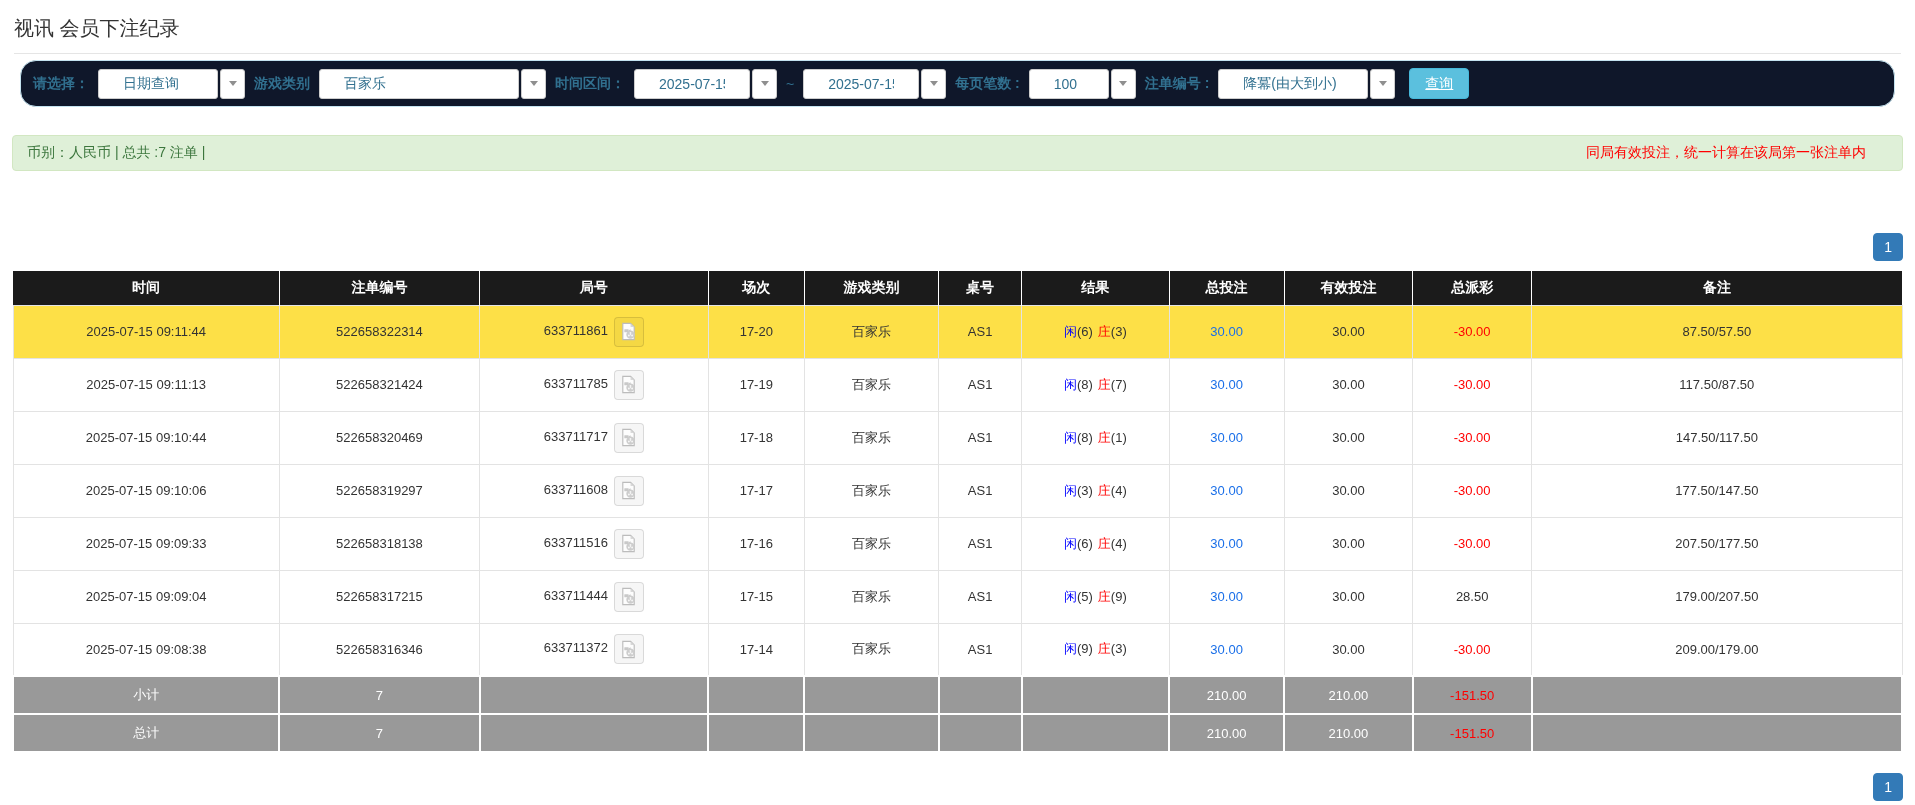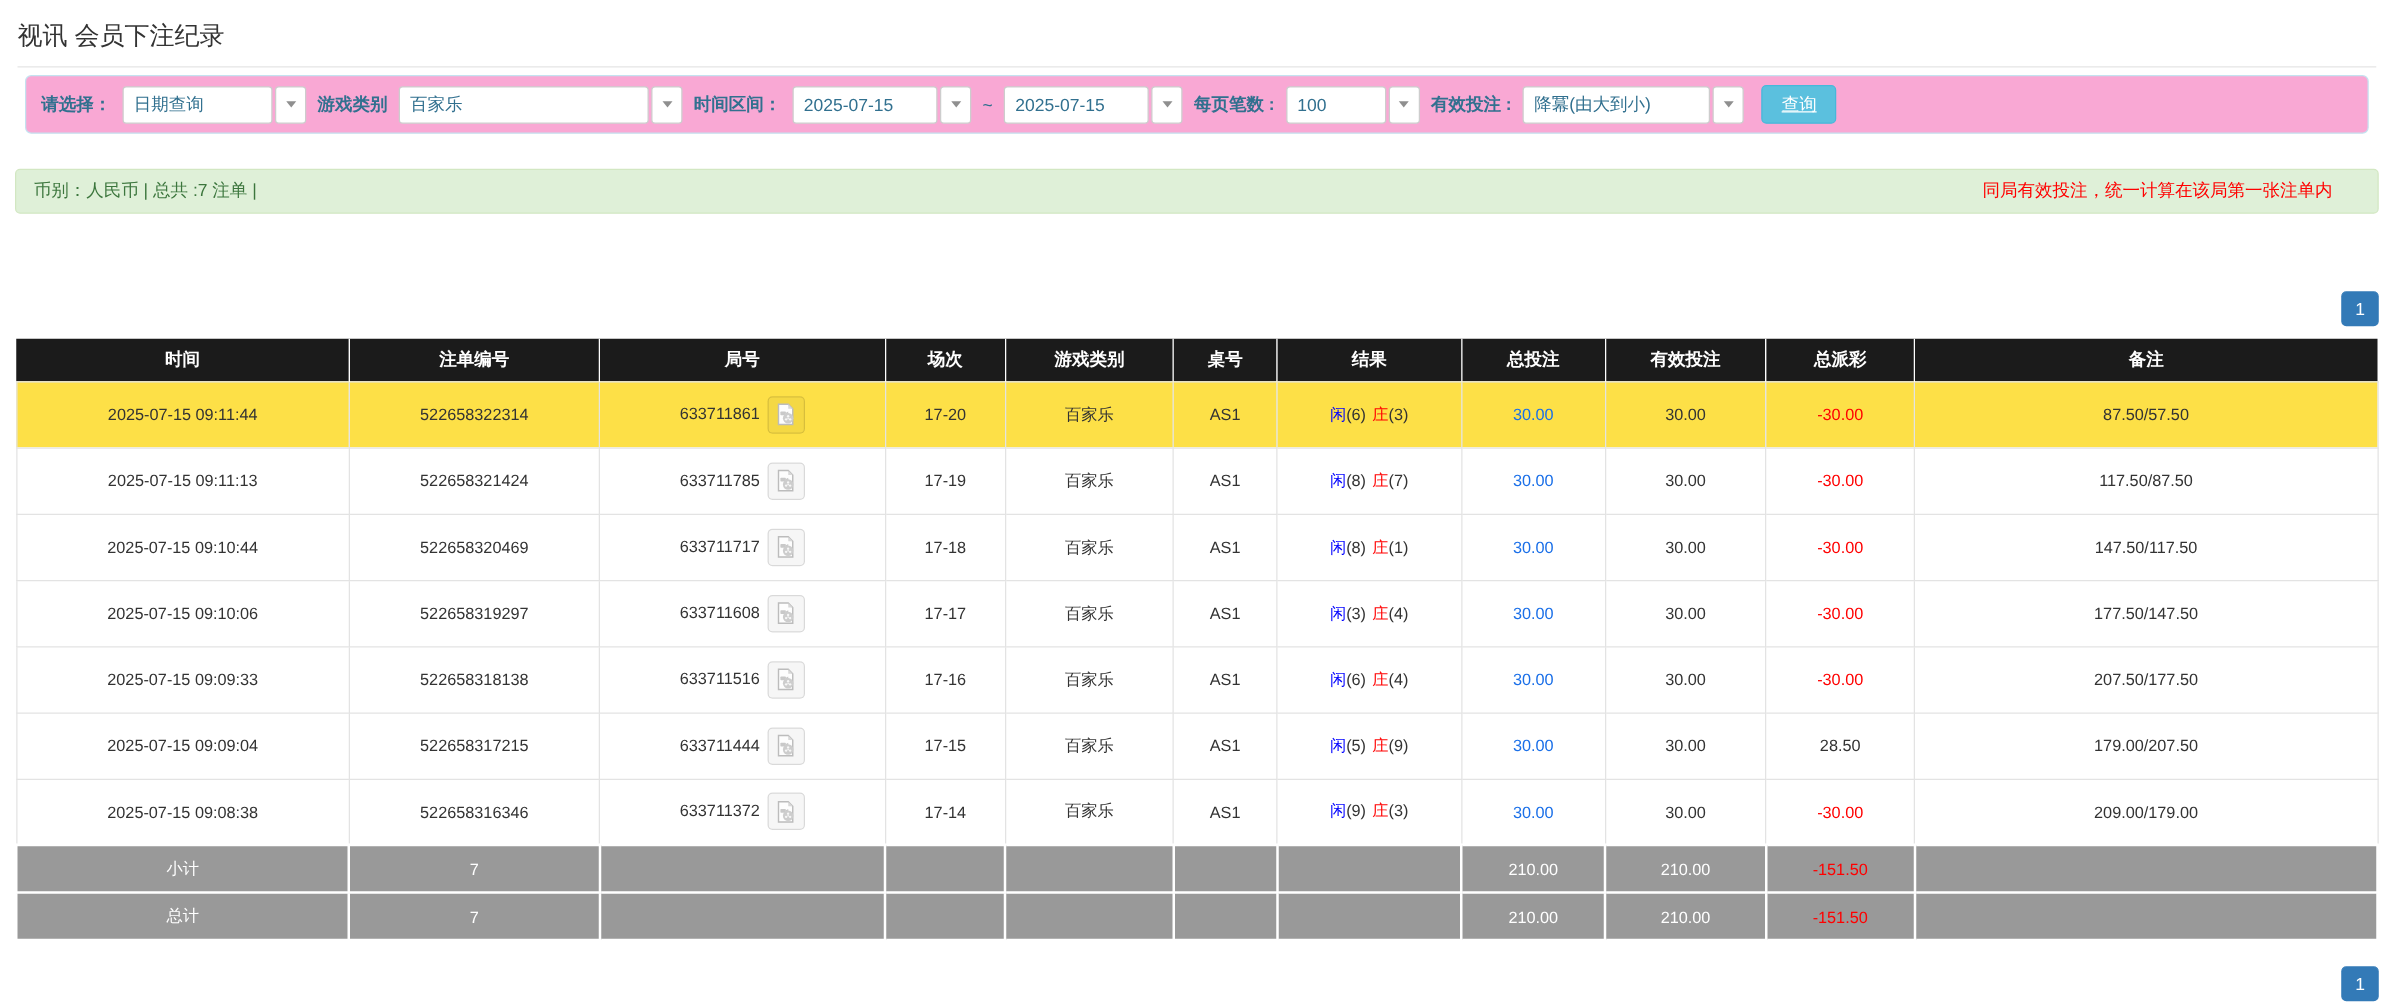--- a/index.html
+++ b/index.html
@@ -9,30 +9,30 @@
     font-family:"Liberation Sans","DejaVu Sans",sans-serif;
     color:#333; font-size:14px;
   }
   .container { padding:0 12px; }
 
   .page-title { font-size:20px; font-weight:normal; color:#333; margin:15px 2px 11px; }
   .top-rule { border:none; border-top:1px solid #e5e5e5; margin:0 2px; }
 
   
   .filter-bar {
-    margin:6px 8px 0; background:#f9a8d4; border:1px solid #c4e3f0;
-    border-radius:5px; padding:7px 12px;
+    margin:6px 8px 0; background:#0f172a; border:1px solid #c4e3f0;
+    border-radius:16px; padding:7px 12px;
     display:flex; align-items:center; gap:9px;
     color:#31708f;
   }
   .filter-label { font-weight:bold; white-space:nowrap; font-size:14px; }
   .combo { display:flex; gap:2px; align-items:center; }
   .combo-input {
     height:30px; border:1px solid #cdcdcd; border-radius:3px; background:#fff;
-    padding:0 8px; font-size:14px; color:#31708f; font-family:inherit; outline:none;
+    padding:0 24px; font-size:14px; color:#31708f; font-family:inherit; outline:none;
   }
   .combo-btn {
     width:25px; height:30px; border:1px solid #cdcdcd; border-radius:3px; background:#fff;
     display:inline-flex; align-items:center; justify-content:center; cursor:pointer; padding:0;
   }
   .caret { width:0; height:0; border-left:4px solid transparent; border-right:4px solid transparent; border-top:5px solid #8f8f8f; }
   .tilde { color:#31708f; }
   .search-btn {
     height:31px; padding:0 15px; margin-left:5px;
     background:#5bc0de; border:1px solid #46b8da; border-radius:4px;
@@ -121,21 +121,21 @@
     </span>
 
     <span class="filter-label">每页笔数 :</span>
     <span class="combo">
       <input class="combo-input" style="width: 80px;" value="100">
       <button class="combo-btn">
           <span class="caret"></span>
         </button>
     </span>
 
-    <span class="filter-label">有效投注 :</span>
+    <span class="filter-label">注单编号 :</span>
     <span class="combo">
       <input class="combo-input" style="width: 150px;" value="降冪(由大到小)">
       <button class="combo-btn">
           <span class="caret"></span>
         </button>
     </span>
 
     <button class="search-btn">查询</button>
   </div>
 

